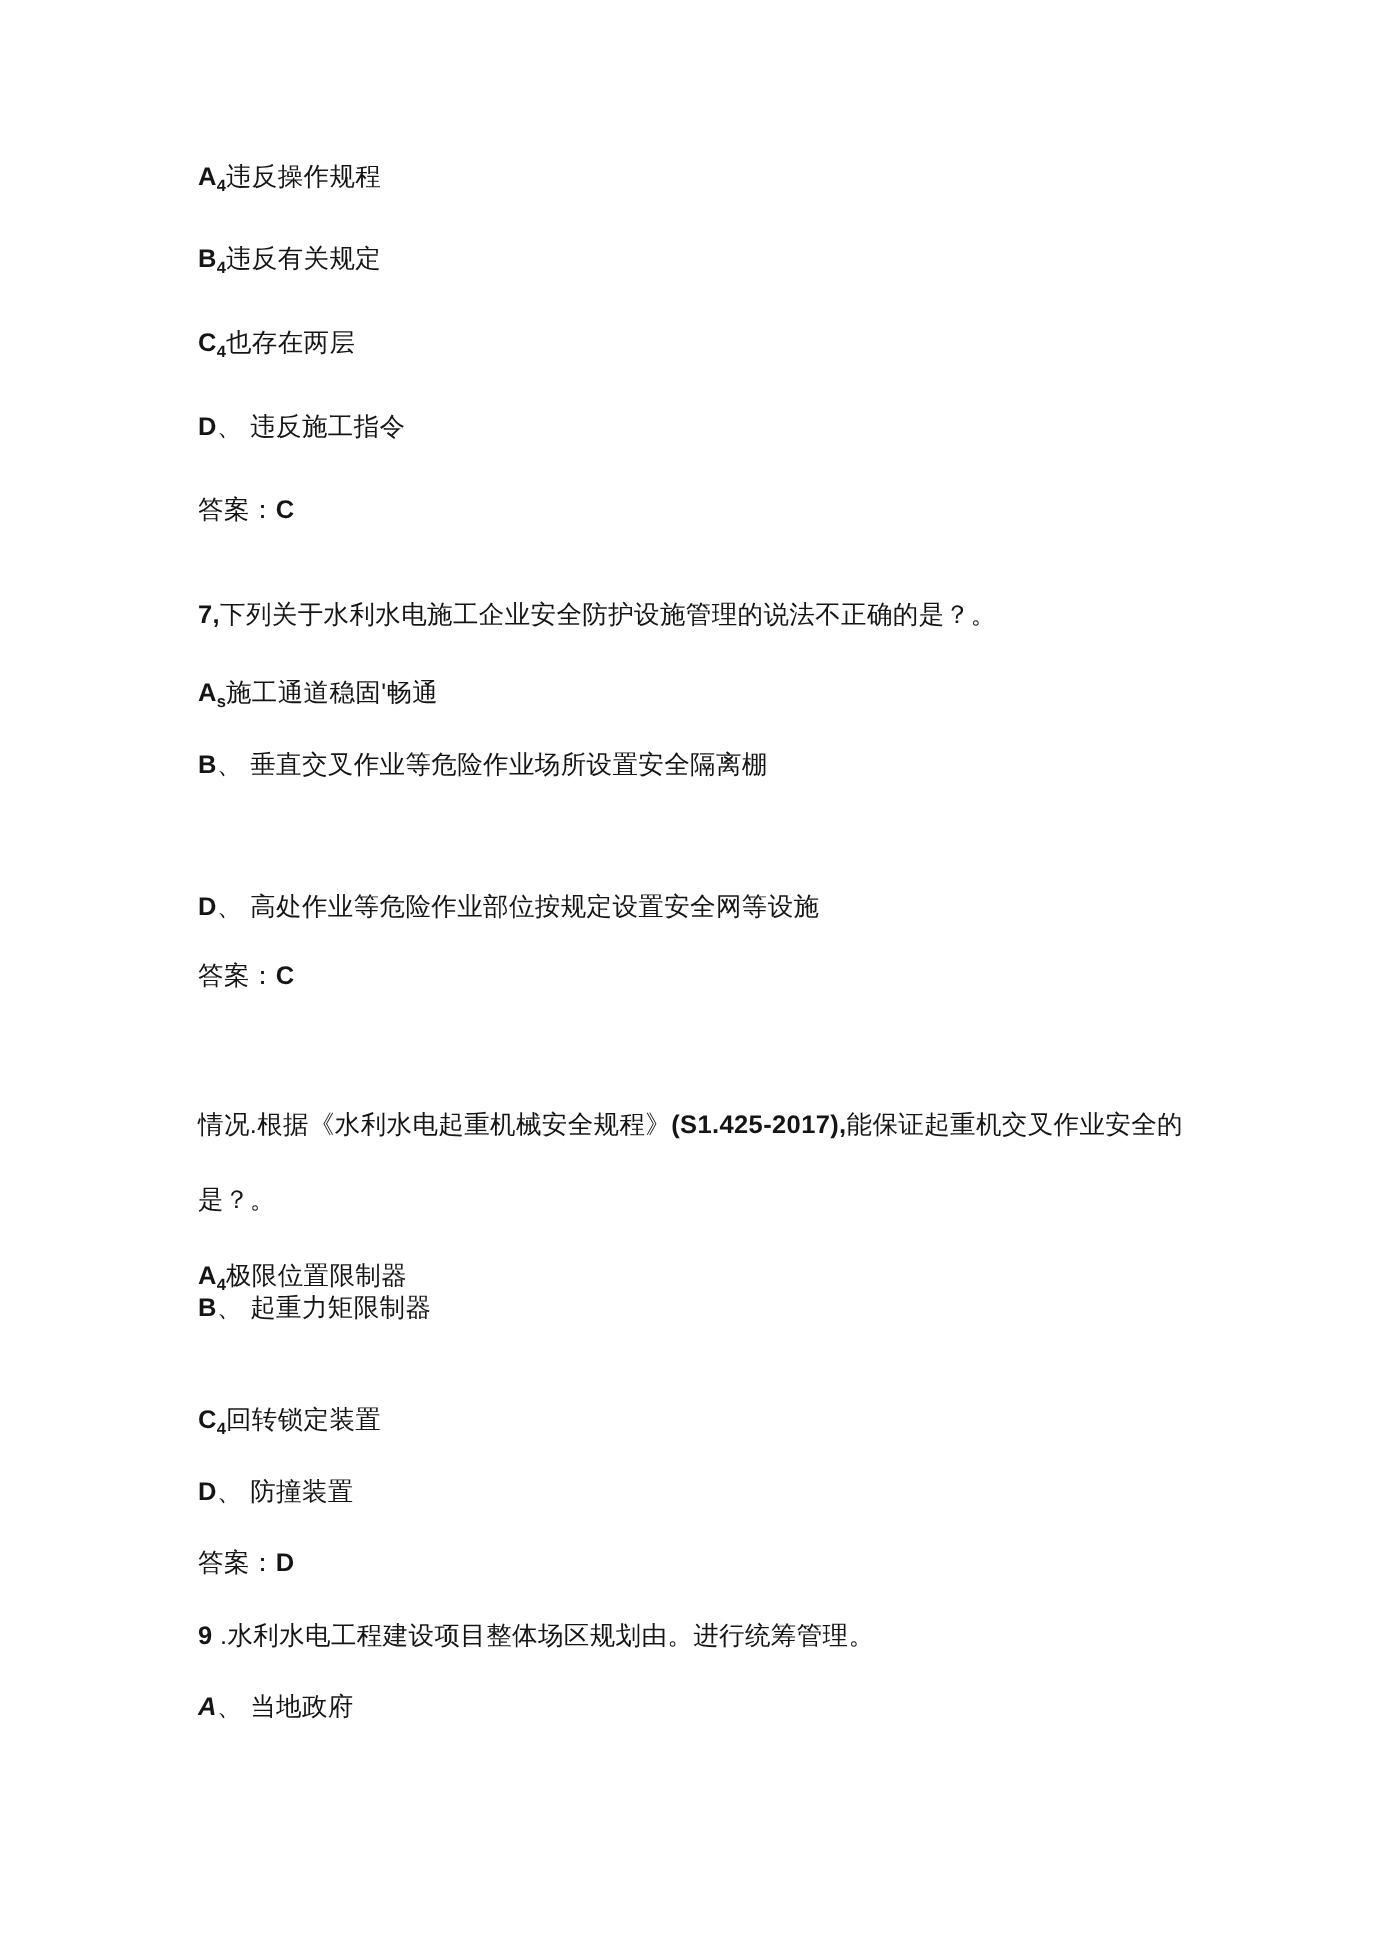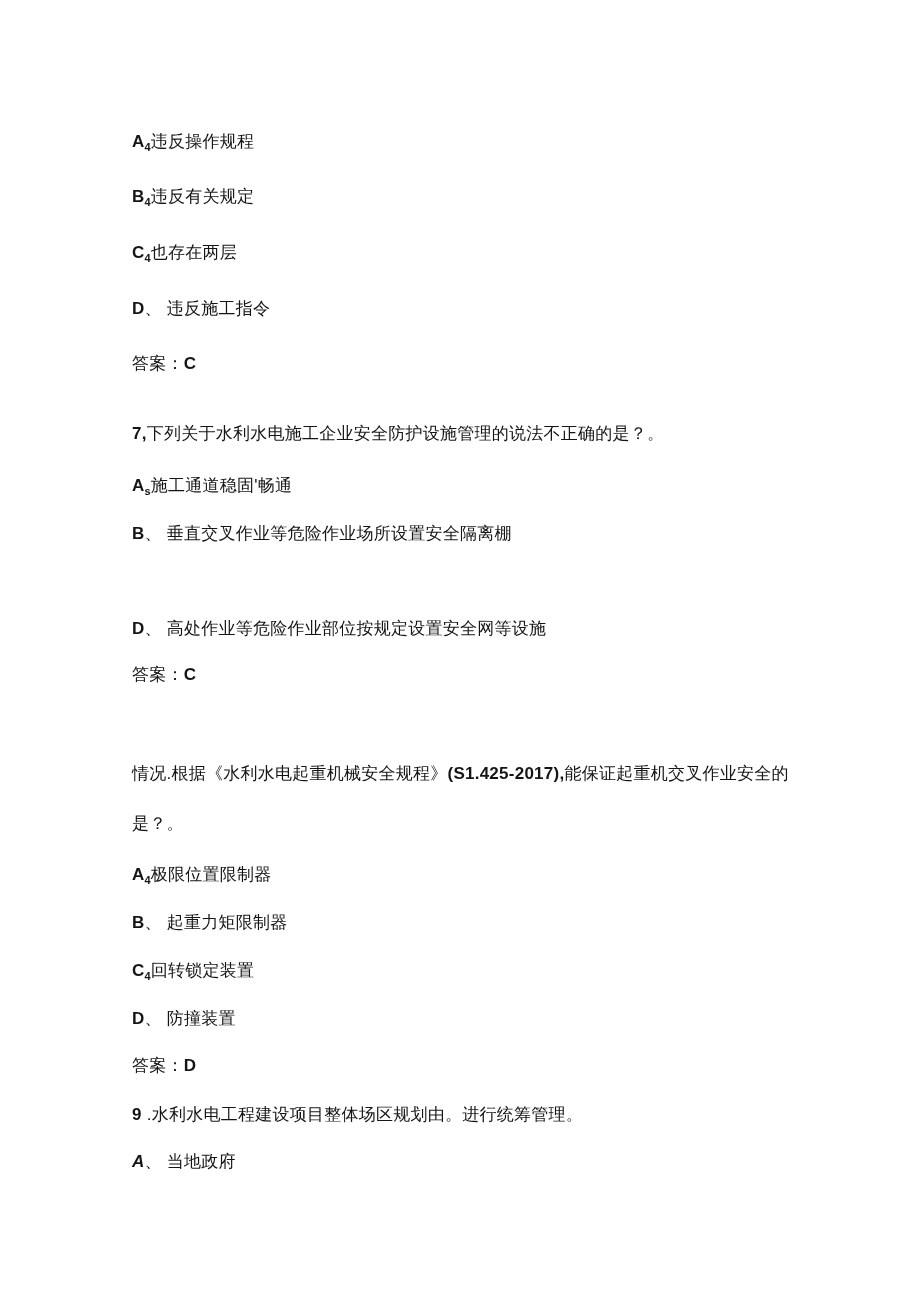--- a/index.html
+++ b/index.html
@@ -20,21 +20,20 @@
     overflow: hidden;
   }
   .line {
     position: absolute;
     left: 132px;
     font-size: 17px;
     line-height: 21px;
     letter-spacing: 0.25px;
     color: #151515;
     white-space: pre;
-    margin-top: 24px;
   }
   .line span.b { font-weight: 700; }
   .line span.sub {
     font-size: 11px;
     vertical-align: -4px;
     letter-spacing: 0;
   }
   .line span.i { font-style: italic; }
 </style>
 </head>
@@ -50,21 +49,21 @@
 
   <div class="line" style="top:399px"><span class="b">7,</span><span>下列关于水利水电施工企业安全防护设施管理的说法不正确的是？。</span></div>
   <div class="line" style="top:451px"><span class="b">A</span><span class="b sub">s</span><span>施工通道稳固'畅通</span></div>
   <div class="line" style="top:499px"><span class="b">B</span><span>、 垂直交叉作业等危险作业场所设置安全隔离棚</span></div>
   <div class="line" style="top:594px"><span class="b">D</span><span>、 高处作业等危险作业部位按规定设置安全网等设施</span></div>
   <div class="line" style="top:640px"><span>答案：</span><span class="b">C</span></div>
 
   <div class="line" style="top:739px"><span>情况.根据《水利水电起重机械安全规程》</span><span class="b">(S1.425-2017),</span><span>能保证起重机交叉作业安全的</span></div>
   <div class="line" style="top:789px"><span>是？。</span></div>
   <div class="line" style="top:840px"><span class="b">A</span><span class="b sub">4</span><span>极限位置限制器</span></div>
-  <div class="line" style="top:888px"><span class="b">B</span><span>、 起重力矩限制器</span></div>
+  <div class="line" style="top:861px"><span class="b">B</span><span>、 起重力矩限制器</span></div>
   <div class="line" style="top:936px"><span class="b">C</span><span class="b sub">4</span><span>回转锁定装置</span></div>
   <div class="line" style="top:984px"><span class="b">D</span><span>、 防撞装置</span></div>
   <div class="line" style="top:1031px"><span>答案：</span><span class="b">D</span></div>
 
   <div class="line" style="top:1080px"><span class="b">9</span><span> .水利水电工程建设项目整体场区规划由。进行统筹管理。</span></div>
   <div class="line" style="top:1127px"><span class="b i">A</span><span>、 当地政府</span></div>
 
 </div>
 
 </body></html>

